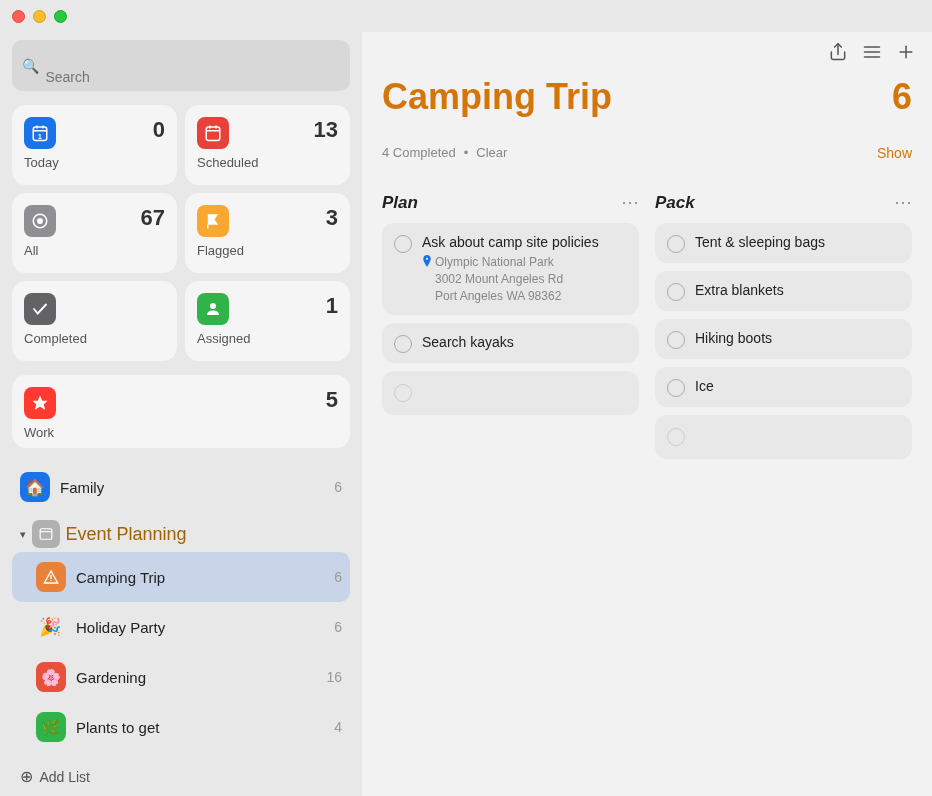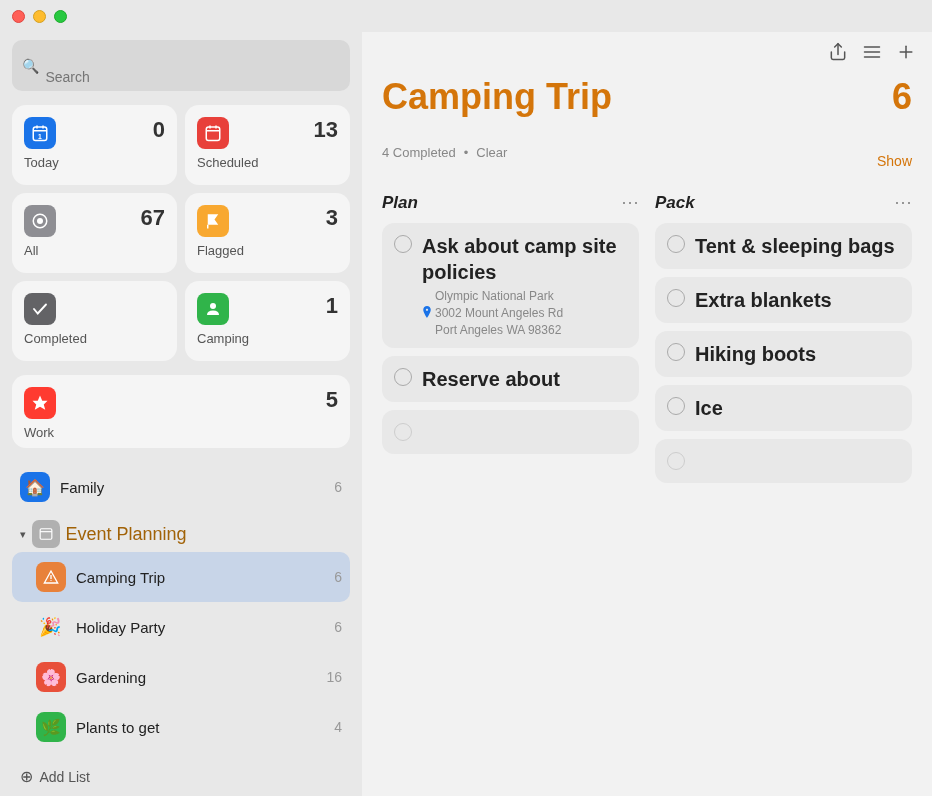--- a/index.html
+++ b/index.html
@@ -304,32 +304,31 @@
     .task-checkbox {
       width: 18px;
       height: 18px;
       border-radius: 50%;
       border: 1.5px solid #aaa;
       flex-shrink: 0;
       margin-top: 2px;
     }
     .task-content { flex: 1; }
     .task-name {
-      font-size: 20px;
+      font-size: 14px;
       color: #222;
       line-height: 1.3;
-      font-weight: bold;
     }
     .task-detail {
       font-size: 12px;
       color: #888;
       margin-top: 3px;
       line-height: 1.4;
       display: flex;
-      align-items: center;
+      align-items: flex-start;
       gap: 3px;
     }
     .task-location-icon {
       font-size: 11px;
       color: #1a73e8;
       margin-top: 1px;
     }
 
     .task-item-empty {
       background: #e8e8e8;
@@ -347,21 +346,21 @@
       border-radius: 50%;
       border: 1.5px solid #bbb;
       flex-shrink: 0;
       opacity: 0.6;
     }
 
     
     .list-subtitle-row {
       display: flex;
       justify-content: space-between;
-      align-items: center;
+      align-items: flex-start;
       margin-bottom: 16px;
       margin-top: 27px;
     }
   </style>
 </head>
 <body>
 
 <div class="titlebar">
   <div class="traffic-lights">
     <div class="traffic-light tl-red"></div>
@@ -453,21 +452,21 @@
       <div class="smart-card">
         <div class="smart-card-header">
           <div class="smart-card-icon icon-assigned">
             <svg width="18" height="18" viewBox="0 0 24 24" fill="white">
                 <circle cx="12" cy="8" r="4" fill="white"></circle>
                 <path d="M4 20 Q4 14 12 14 Q20 14 20 20" fill="white"></path>
               </svg>
           </div>
           <span class="smart-card-count">1</span>
         </div>
-        <div class="smart-card-label">Camping</div>
+        <div class="smart-card-label">Assigned</div>
       </div>
 
     </div>
 
     <div style="margin-bottom: 14px;">
       <div class="smart-card" style="min-height: 70px;">
         <div class="smart-card-header">
           <div class="smart-card-icon icon-work">
             <svg width="18" height="18" viewBox="0 0 24 24">
                 <polygon points="12,2 15,9 22,9 17,14 19,21 12,17 5,21 7,14 2,9 9,9" fill="white"></polygon>
@@ -599,21 +598,21 @@
                     </svg>
                 </span>
                 <span>Olympic National Park<br>3002 Mount Angeles Rd<br>Port Angeles WA 98362</span>
               </div>
             </div>
           </div>
 
           <div class="task-item">
             <div class="task-checkbox"></div>
             <div class="task-content">
-              <div class="task-name">Reserve about</div>
+              <div class="task-name">Search kayaks</div>
             </div>
           </div>
 
           <div class="task-item-empty">
             <div class="task-checkbox-empty"></div>
           </div>
 
         </div>
 
         <div class="column">

